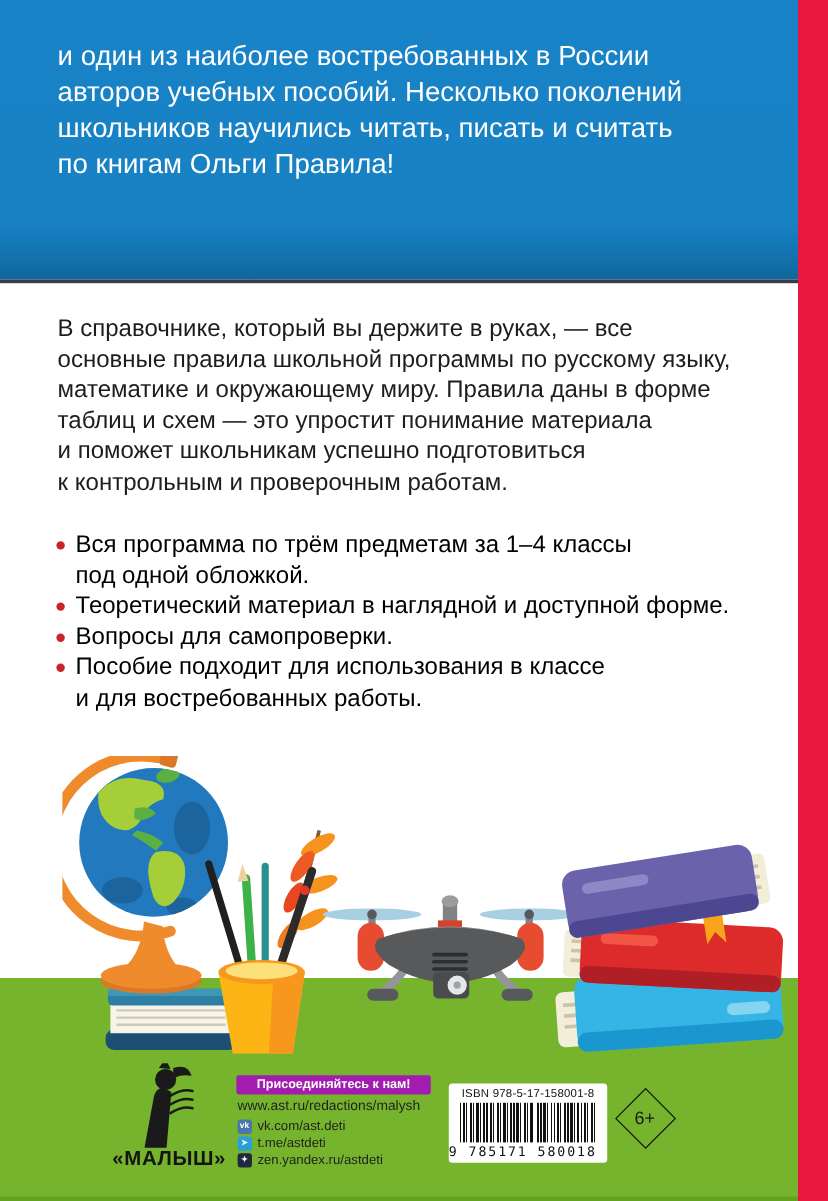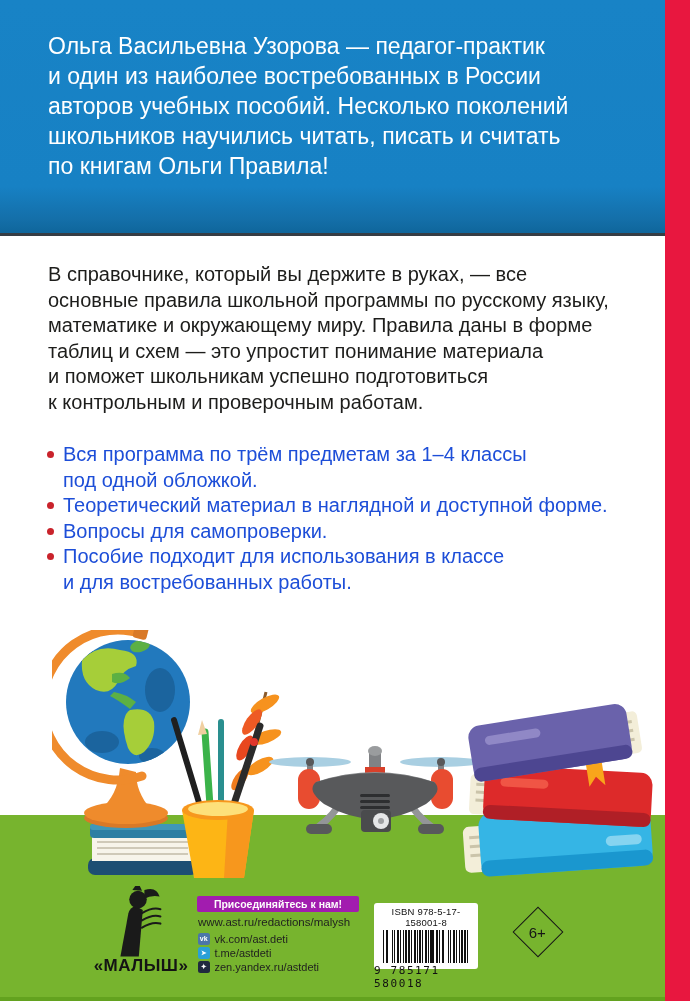--- a/index.html
+++ b/index.html
@@ -17,21 +17,21 @@
   .red-strip{position:absolute;top:0;right:0;width:25px;height:1001px;background:#e8173f;z-index:6;}
   .green-band{
     position:absolute;left:0;top:815px;width:665px;height:186px;background:#77b42e;
     box-shadow:inset 0 -4px 0 #63a21f;z-index:1;
   }
   
   .author-note{position:absolute;left:48px;top:31px;z-index:2;color:#ffffff;
     font-size:23px;line-height:30px;font-weight:400;}
   .description{position:absolute;left:48px;top:262px;z-index:2;color:#1d1d1b;
     font-size:20px;line-height:25.5px;}
-  .bullet-list{position:absolute;left:46px;top:442px;z-index:2;color:#1d4ed8;
+  .bullet-list{position:absolute;left:46px;top:442px;z-index:2;color:#000000;
     font-size:20px;line-height:25.5px;}
   .bullet-item{position:relative;padding-left:17px;white-space:pre-line;}
   .bullet-item::before{content:"";position:absolute;left:1px;top:9px;width:7px;height:7px;
     border-radius:50%;background:#c9232b;}
   
   .ill{position:absolute;z-index:2;}
   
   .publisher-logo-icon{position:absolute;left:112px;top:886px;z-index:3;}
   .publisher-logo-text{position:absolute;left:66px;top:956px;width:150px;z-index:3;
     text-align:center;font-size:17px;font-weight:800;color:#141414;letter-spacing:.5px;}
@@ -40,39 +40,38 @@
     display:flex;align-items:center;justify-content:center;}
   .website{position:absolute;left:198px;top:916px;z-index:3;font-size:11.5px;color:#1f1f1f;font-weight:500;}
   .social-list{position:absolute;left:198px;top:933px;z-index:3;display:flex;flex-direction:column;gap:2.5px;justify-content:space-between;}
   .social-row{display:flex;align-items:center;gap:5px;height:11.5px;}
   .social-icon{width:11.5px;height:11.5px;border-radius:2.5px;color:#fff;font-size:7px;line-height:11.5px;
     font-weight:700;text-align:center;flex:0 0 auto;}
   .social-icon.vk{background:#4b76a9;}
   .social-icon.telegram{background:#2aa0d8;font-size:6.5px;}
   .social-icon.zen{background:#20293f;}
   .social-label{font-size:11px;color:#1f1f1f;}
-  .barcode-box{position:absolute;left:374px;top:903px;width:104px;height:66px;z-index:3;
+  .barcode-box{position:absolute;left:374px;top:903px;width:132px;height:66px;z-index:3;
     background:#ffffff;border-radius:3px;padding-top:3px;box-sizing:border-box;}
   .isbn-label{font-size:9.5px;color:#111;text-align:center;letter-spacing:.2px;}
   .barcode-bars{margin:2px 9px 0;height:33px;background:
     repeating-linear-gradient(90deg,#111 0 1.2px,#fff 1.2px 2.6px,#111 2.6px 4.8px,#fff 4.8px 5.6px,#111 5.6px 6.4px,#fff 6.4px 8.6px,#111 8.6px 10.2px,#fff 10.2px 11.2px);}
   .barcode-digits{font-size:11px;color:#111;text-align:left;letter-spacing:1.6px;margin-top:1px;
     font-family:"DejaVu Sans Mono", monospace;}
   .age-badge{position:absolute;left:520px;top:914px;width:34px;height:34px;z-index:3;
     border:1.6px solid #161616;transform:rotate(45deg);display:flex;align-items:center;justify-content:center;}
   .age-badge span{transform:rotate(-45deg);font-size:15px;color:#161616;font-weight:500;}
 </style>
 </head>
 <body>
 
 <div class="page">
 
   <div class="header-band">
     <div class="author-note">
-      <div>Ольга Васильевна Узорова — педагог-практик</div>
       <div>и один из наиболее востребованных в России</div>
       <div>авторов учебных пособий. Несколько поколений</div>
       <div>школьников научились читать, писать и считать</div>
       <div>по книгам Ольги Правила!</div>
     </div>
   </div>
 
   <div class="description">
     <div>В справочнике, который вы держите в руках, — все</div>
     <div>основные правила школьной программы по русскому языку,</div>

